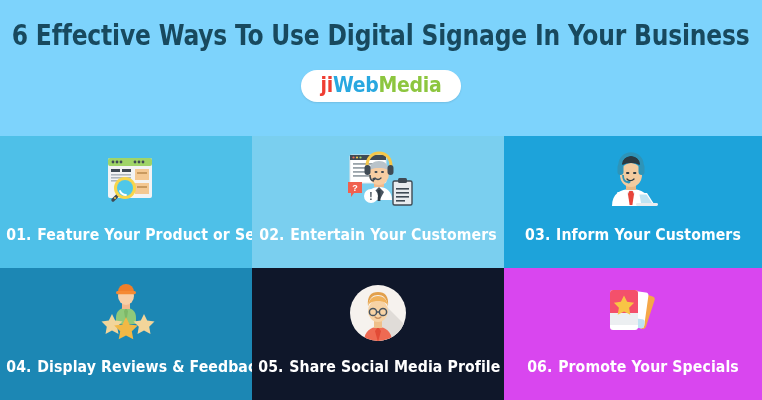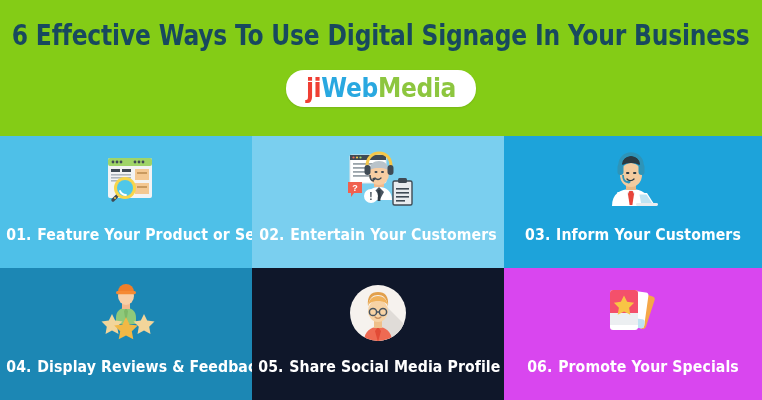--- a/index.html
+++ b/index.html
@@ -44,21 +44,21 @@
     margin-top: 20px;
     background: #ffffff;
     border-radius: 18px;
     padding: 5px 20px 6px 20px;
     display: inline-flex;
     align-items: baseline;
     box-shadow: 0 1px 2px rgba(0,0,0,0.10);
   }
   .logo-text {
     font-family: "Liberation Sans Narrow", "DejaVu Sans Condensed", "Liberation Sans", sans-serif;
-    font-size: 26px;
+    font-size: 21px;
     font-weight: bold;
     letter-spacing: -0.3px;
     line-height: 1;
   }
   .logo-ji   { color: #ef3e33; }
   .logo-web  { color: #29a8e0; }
   .logo-tech { color: #8dc63f; }
 
   
   .grid {
@@ -98,21 +98,21 @@
   .cap-num { margin-right: 6px; }
 
   
   svg { display: block; }
 </style>
 </head>
 <body>
 
 <div class="infographic">
 
-  <div class="header" style="background: #84cc16;">
+  <div class="header" style="background: #7dd3fc;">
     <h1 class="header-title" style="color: rgb(24, 73, 94);">6 Effective Ways To Use Digital Signage In Your Business</h1>
 
     <div class="logo-pill" style="background: rgb(255, 255, 255);">
       <span class="logo-text logo-ji" style="color: rgb(239, 62, 51);">ji</span>
       <span class="logo-text logo-web" style="color: rgb(41, 168, 224);">Web</span>
       <span class="logo-text logo-tech" style="color: rgb(141, 198, 63);">Media</span>
     </div>
   </div>
 
   <div class="grid">

